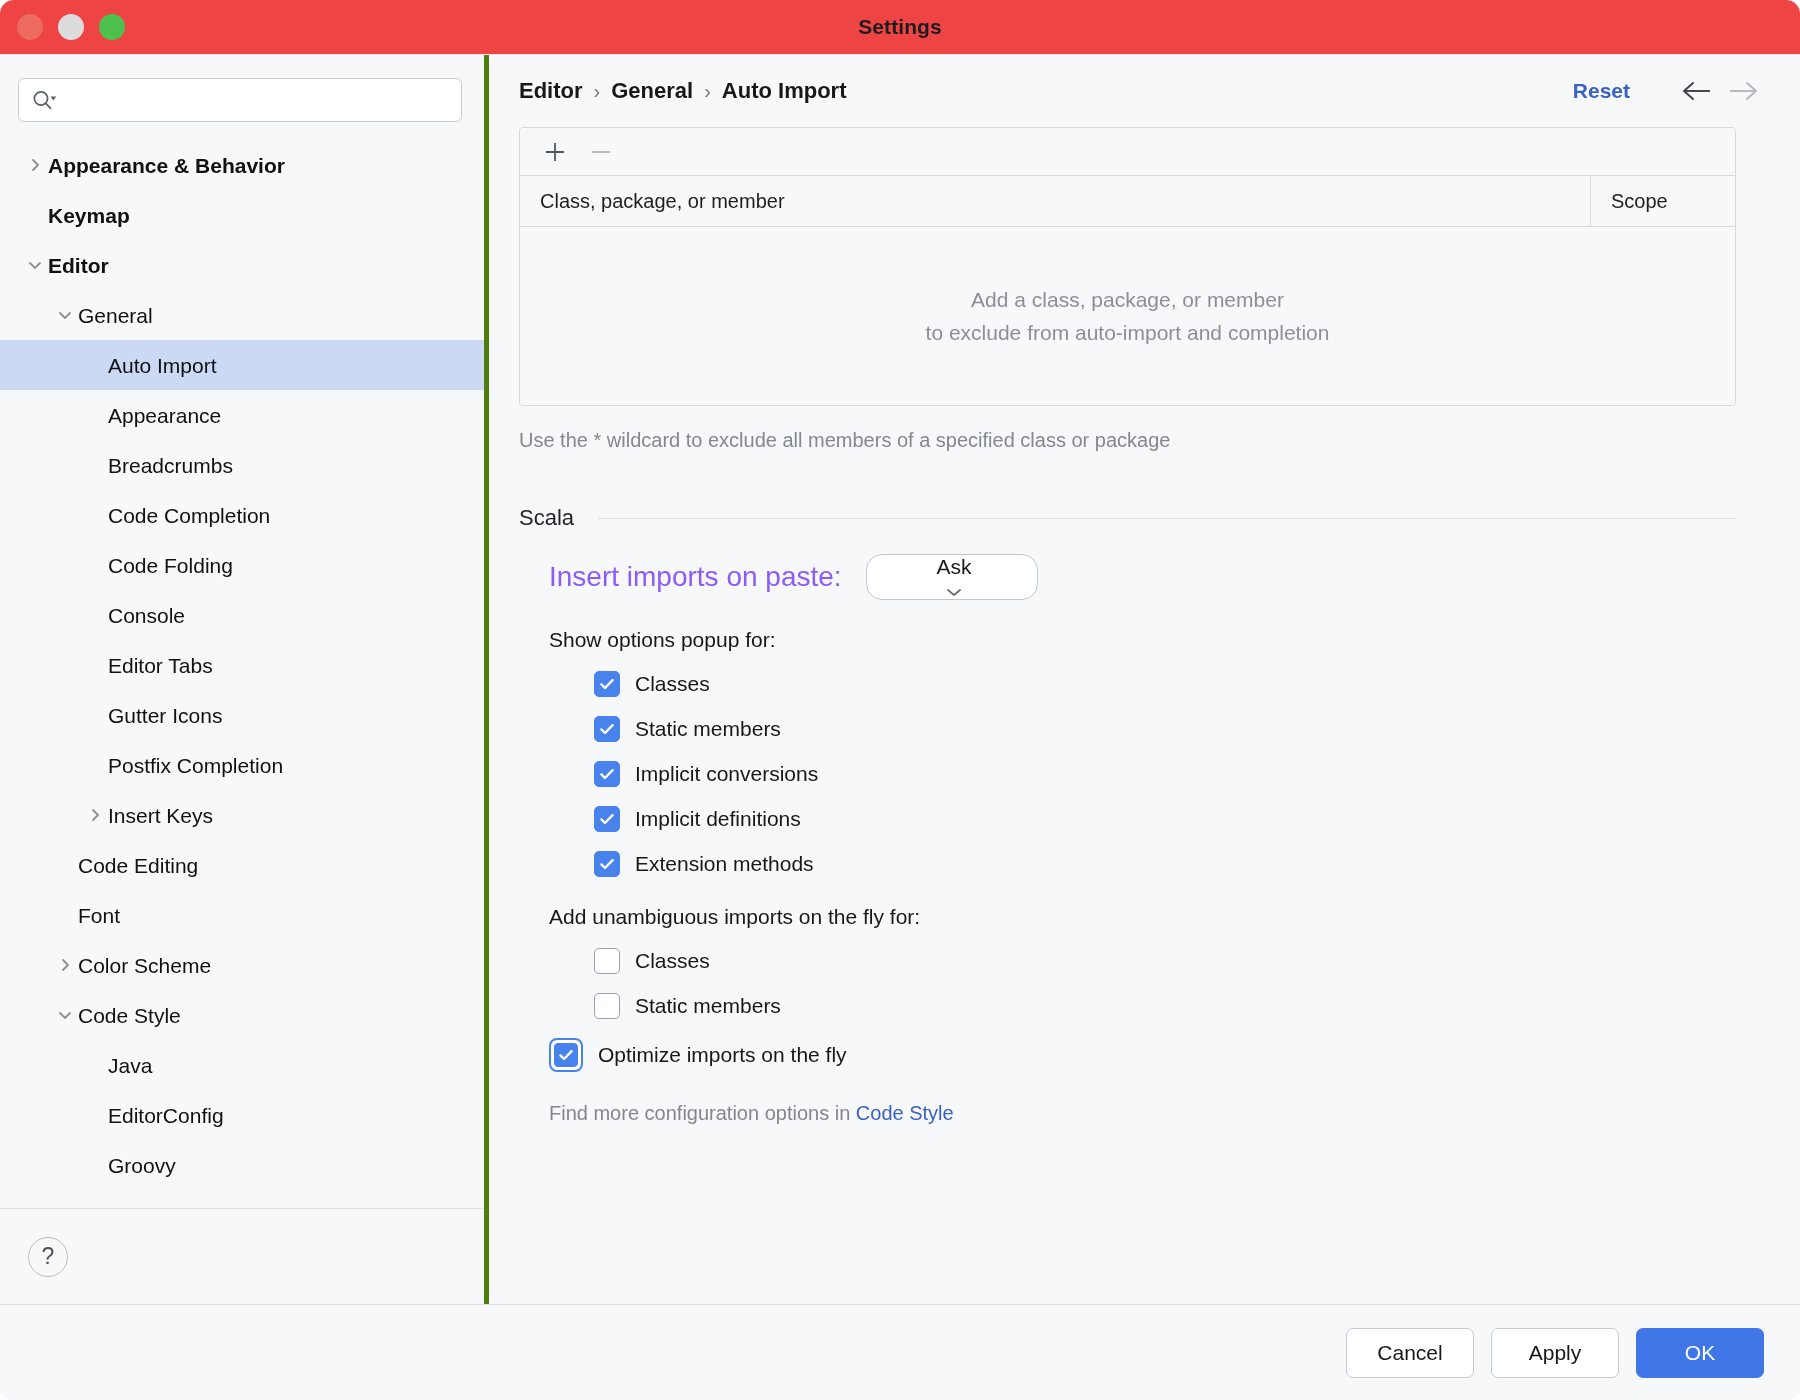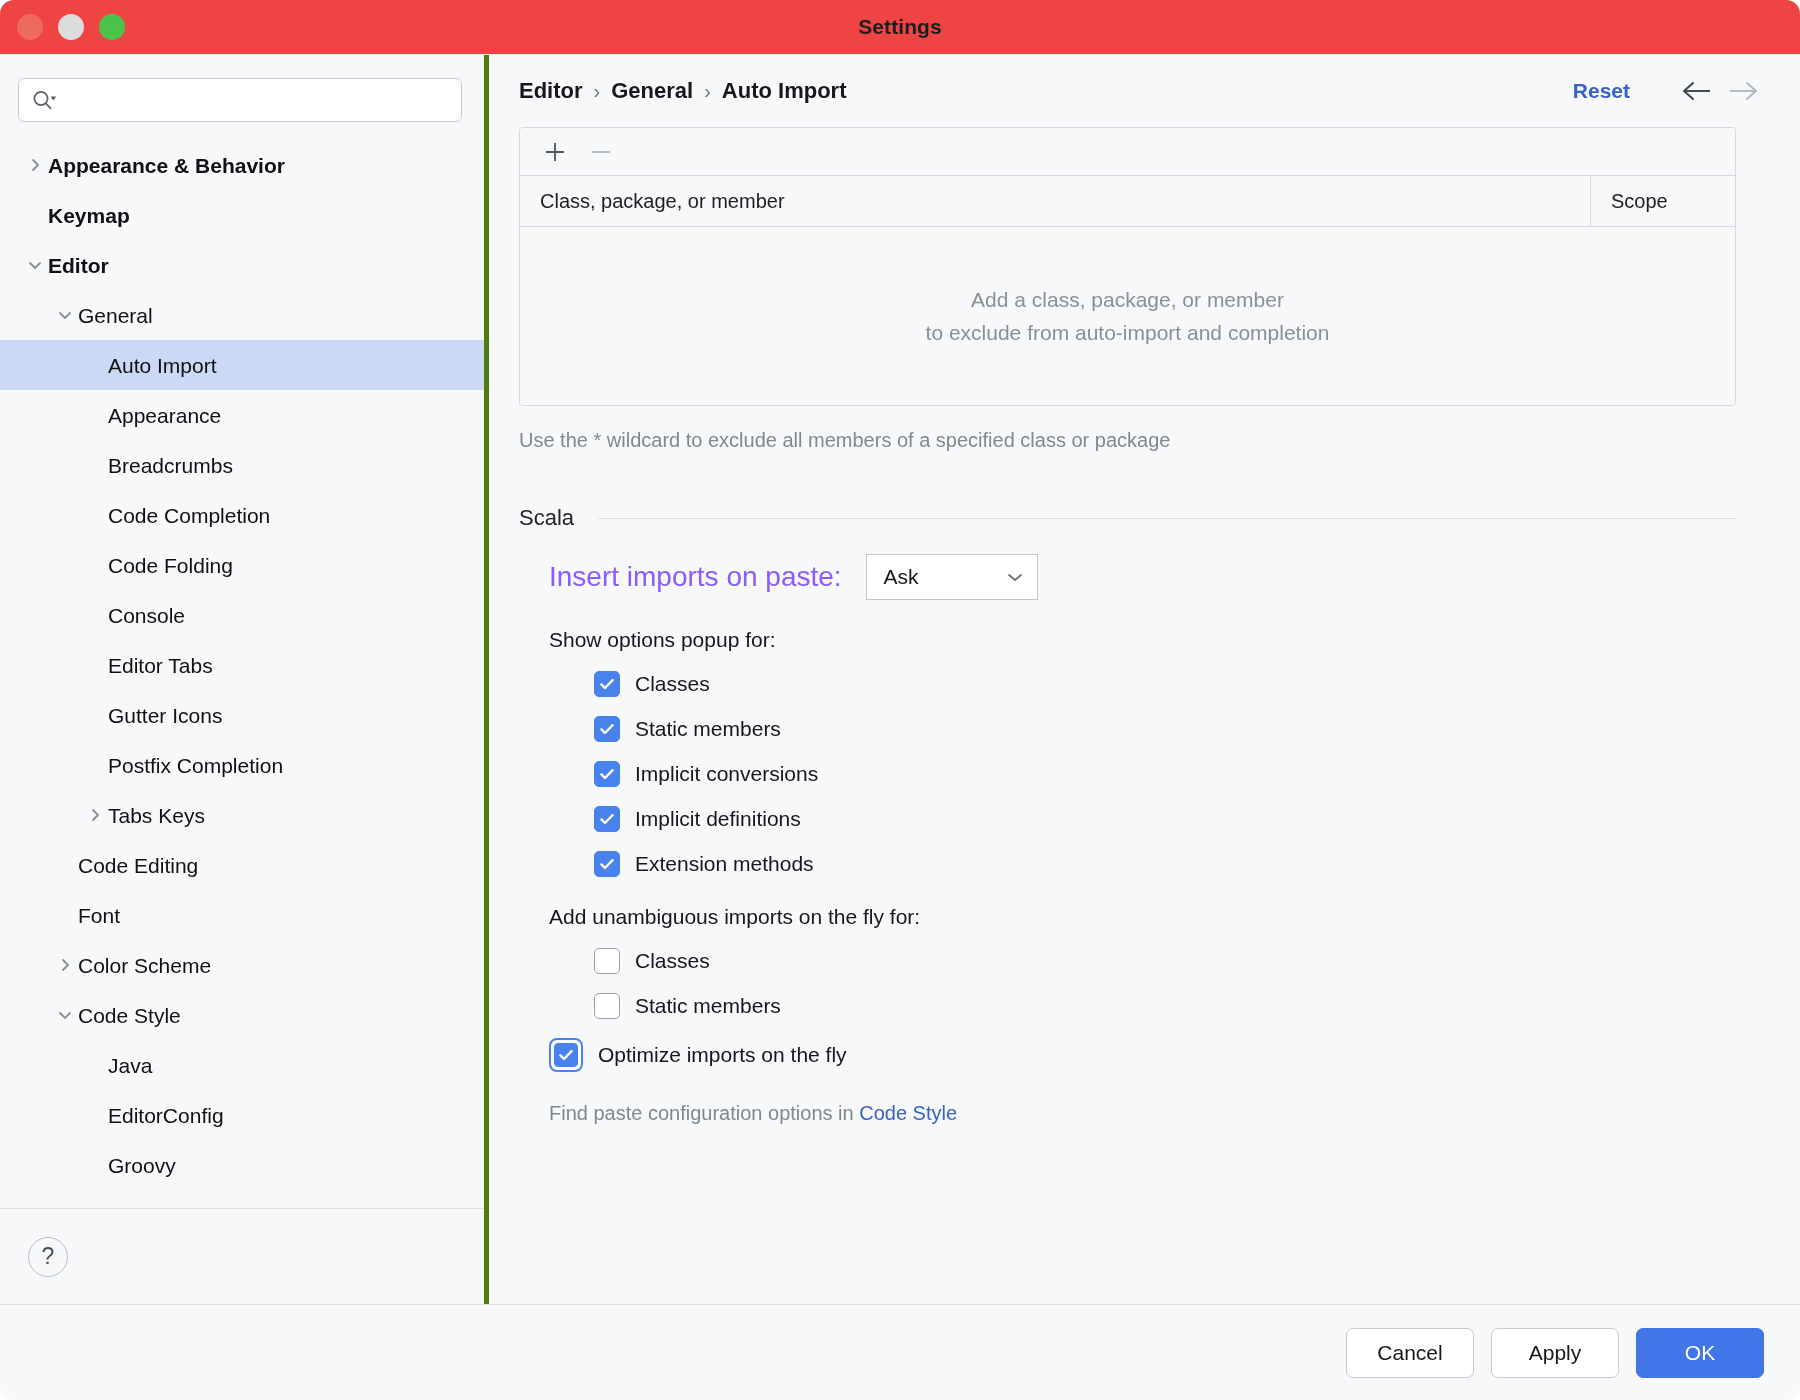--- a/index.html
+++ b/index.html
@@ -283,28 +283,29 @@
     color: #8b5cf6;
   }
   .indent-1 { padding-left: 30px; }
 
   .select {
     margin-left: 24px;
     width: 172px;
     height: 46px;
     background: #ffffff;
     border: 1px solid #c3c7ce;
-    border-radius: 0;
+    border-radius: 16px;
     display: flex;
     align-items: center;
     padding: 0 12px 0 17px;
     font-size: 21px;
     color: #16181c;
     cursor: pointer;
     justify-content: space-between;
+    flex-direction: column;
   }
   .select svg { display: block; }
 
   .sub-label {
     font-size: 21px;
     color: #16181c;
     margin-top: 28px;
     padding-left: 30px;
   }
 
@@ -490,21 +491,21 @@
           <div class="tree-row lvl2">
             <span class="twisty"></span>
             <span class="tree-label">Postfix Completion</span>
           </div>
           <div class="tree-row lvl2">
             <span class="twisty">
               <svg width="20" height="20" viewBox="0 0 20 20">
                 <polyline points="8,5 13,10 8,15" fill="none" stroke="#8b9097" stroke-width="1.8" stroke-linecap="round" stroke-linejoin="round"></polyline>
               </svg>
             </span>
-            <span class="tree-label">Tabs Keys</span>
+            <span class="tree-label">Insert Keys</span>
           </div>
           <div class="tree-row lvl1">
             <span class="twisty"></span>
             <span class="tree-label">Code Editing</span>
           </div>
           <div class="tree-row lvl1">
             <span class="twisty"></span>
             <span class="tree-label">Font</span>
           </div>
           <div class="tree-row lvl1">
@@ -682,21 +683,21 @@
               <span class="cbox on">
                 <svg width="18" height="18" viewBox="0 0 18 18">
                   <polyline points="3.4,9.4 7,13 14.6,5.2" fill="none" stroke="#ffffff" stroke-width="2.4" stroke-linecap="round" stroke-linejoin="round"></polyline>
                 </svg>
               </span>
             </span>
             <span class="check-label">Optimize imports on the fly</span>
           </div>
 
           <div class="foot-note">
-            <span>Find paste configuration options in </span><a>Code Style</a>
+            <span>Find more configuration options in </span><a>Code Style</a>
           </div>
 
         </div>
       </div>
     </div>
   </div>
 
   <div class="bottombar">
     <button class="btn secondary">Cancel</button>
     <button class="btn secondary">Apply</button>

